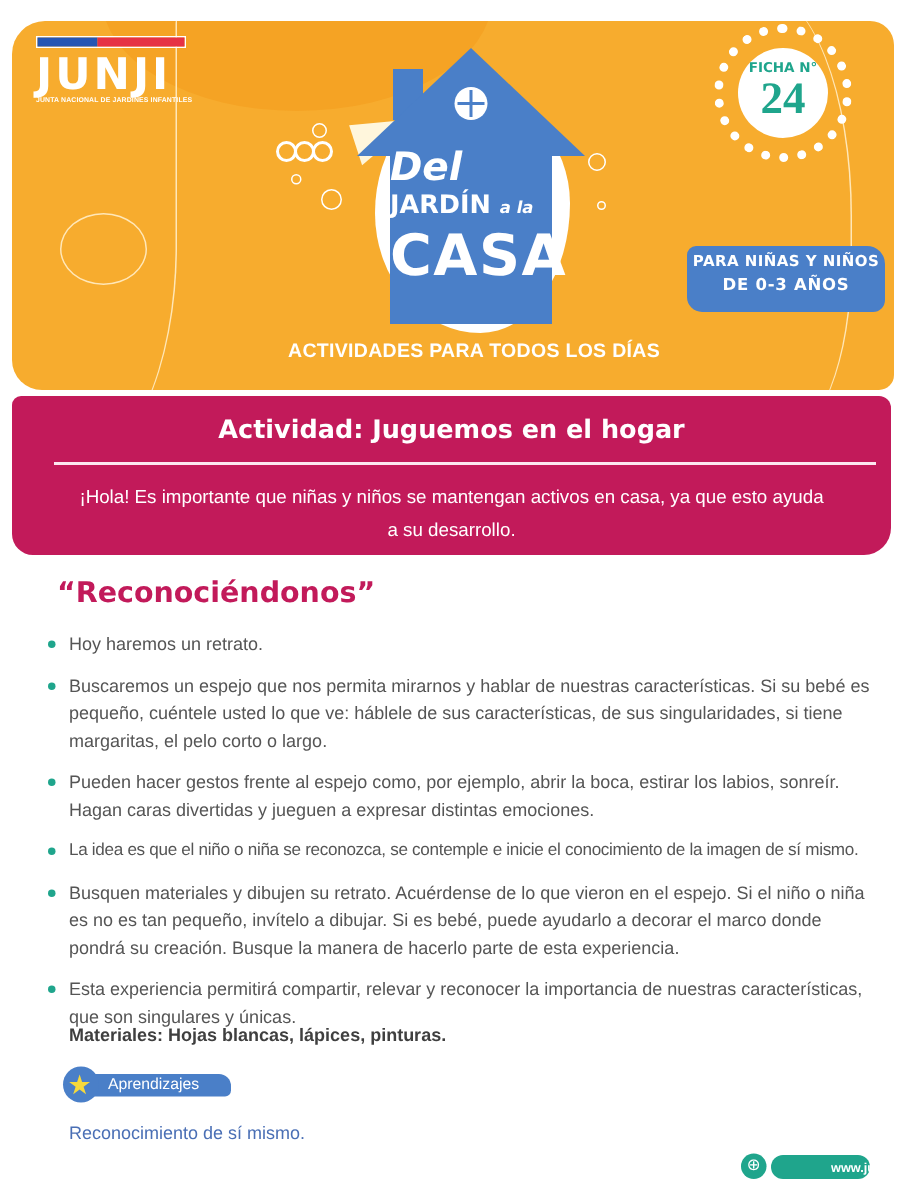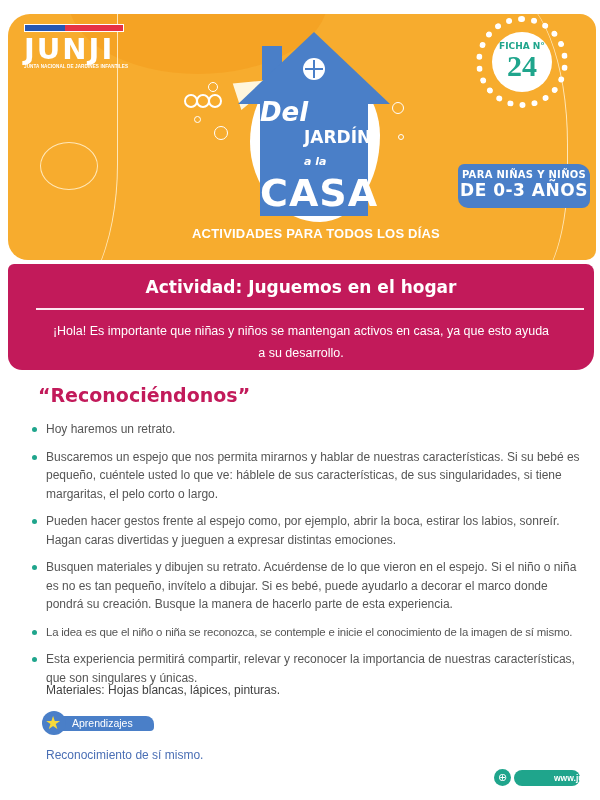--- a/index.html
+++ b/index.html
@@ -67,21 +67,21 @@
   .house-window::before, .house-window::after {
     content: ""; position: absolute; background: #4a7fc8;
   }
   .house-window::before { left: 10px; top: 2px; width: 2px; height: 18px; }
   .house-window::after { left: 2px; top: 10px; width: 18px; height: 2px; }
   .house-text {
     position: absolute; left: 40px; top: 78px; width: 108px; text-align: left; color: #fff;
     font-family: "DejaVu Sans", sans-serif; font-weight: bold;
   }
   .house-del { font-size: 26px; line-height: 28px; font-style: italic; }
-  .house-jardin { font-size: 17px; line-height: 22px; padding-left: 44px; }
+  .house-jardin { font-size: 17px; line-height: 22px; }
   .house-jardin small { font-size: 11px; font-style: italic; }
   .house-casa { font-size: 38px; line-height: 40px; letter-spacing: 1px; }
 
   .plane {
     position: absolute; left: 16px; top: 56px; width: 0; height: 0;
     border-top: 10px solid transparent; border-bottom: 18px solid transparent;
     border-left: 44px solid #fff6dc;
     transform: rotate(-18deg);
   }
   .swirl {
@@ -110,21 +110,21 @@
     font-family: Liberation Serif, serif;
   }
 
   
   .age-badge {
     position: absolute; left: 458px; top: 164px; width: 132px; height: 44px;
     background: #4a7fc8; border-radius: 6px 12px 8px 10px; text-align: center; color: #fff;
     font-family: "DejaVu Sans", sans-serif; font-weight: bold;
   }
   .age-line1 { display: block; font-size: 10px; margin-top: 5px; letter-spacing: 0.3px; }
-  .age-line2 { display: block; font-size: 17px; line-height: 20px; letter-spacing: 0.5px; }
+  .age-line2 { display: block; font-size: 11px; line-height: 20px; letter-spacing: 0.5px; }
 
   .banner-tagline {
     position: absolute; left: 16px; width: 600px; top: 226px; text-align: center;
     color: #fff; font-weight: bold; font-size: 13px; letter-spacing: 0.2px;
   }
 
   
   .activity-box {
     position: absolute; left: 8px; top: 264px; width: 586px; height: 106px;
     background: #c21a5a; border-radius: 6px 8px 18px 14px; color: #fff; text-align: center;
@@ -147,21 +147,21 @@
   }
   .bullets { position: absolute; left: 32px; top: 420px; width: 550px; list-style: none; }
   .bullet {
     position: relative; padding-left: 14px; font-size: 12px; line-height: 18.5px; color: #555;
     margin-bottom: 9px;
   }
   .bullet-dot {
     position: absolute; left: 0; top: 7px; width: 5px; height: 5px; border-radius: 50%; background: #1fa58c;
   }
   .materials {
-    position: absolute; left: 46px; top: 683px; font-size: 12px; font-weight: normal; color: #3f3f3f;
+    position: absolute; left: 46px; top: 683px; font-size: 12px; font-weight: bold; color: #3f3f3f;
   }
 
   .learn-badge {
     position: absolute; left: 42px; top: 713px; width: 110px; height: 20px;
   }
   .learn-band {
     position: absolute; left: 8px; top: 3px; width: 104px; height: 15px; background: #4a7fc8;
     border-radius: 3px 8px 4px 2px;
   }
   .learn-star-bg {
@@ -262,27 +262,27 @@
     <span>Hoy haremos un retrato.</span>
   </li>
   <li class="bullet">
     <span class="bullet-dot"></span>
     <span>Buscaremos un espejo que nos permita mirarnos y hablar de nuestras características. Si su bebé es pequeño, cuéntele usted lo que ve: háblele de sus características, de sus singularidades, si tiene margaritas, el pelo corto o largo.</span>
   </li>
   <li class="bullet">
     <span class="bullet-dot"></span>
     <span>Pueden hacer gestos frente al espejo como, por ejemplo, abrir la boca, estirar los labios, sonreír. Hagan caras divertidas y jueguen a expresar distintas emociones.</span>
   </li>
+  <li class="bullet" style="font-size:11.4px;letter-spacing:-0.2px;">
+    <span class="bullet-dot"></span>
+    <span>La idea es que el niño o niña se reconozca, se contemple e inicie el conocimiento de la imagen de sí mismo.</span>
+  </li>
   <li class="bullet">
     <span class="bullet-dot"></span>
     <span>Busquen materiales y dibujen su retrato. Acuérdense de lo que vieron en el espejo. Si el niño o niña es no es tan pequeño, invítelo a dibujar. Si es bebé, puede ayudarlo a decorar el marco donde pondrá su creación. Busque la manera de hacerlo parte de esta experiencia.</span>
-  </li>
-  <li class="bullet" style="font-size:11.4px;letter-spacing:-0.2px;">
-    <span class="bullet-dot"></span>
-    <span>La idea es que el niño o niña se reconozca, se contemple e inicie el conocimiento de la imagen de sí mismo.</span>
   </li>
   <li class="bullet">
     <span class="bullet-dot"></span>
     <span>Esta experiencia permitirá compartir, relevar y reconocer la importancia de nuestras características, que son singulares y únicas.</span>
   </li>
 </ul>
 
 <div class="materials">Materiales: Hojas blancas, lápices, pinturas.</div>
 
 <div class="learn-badge">

